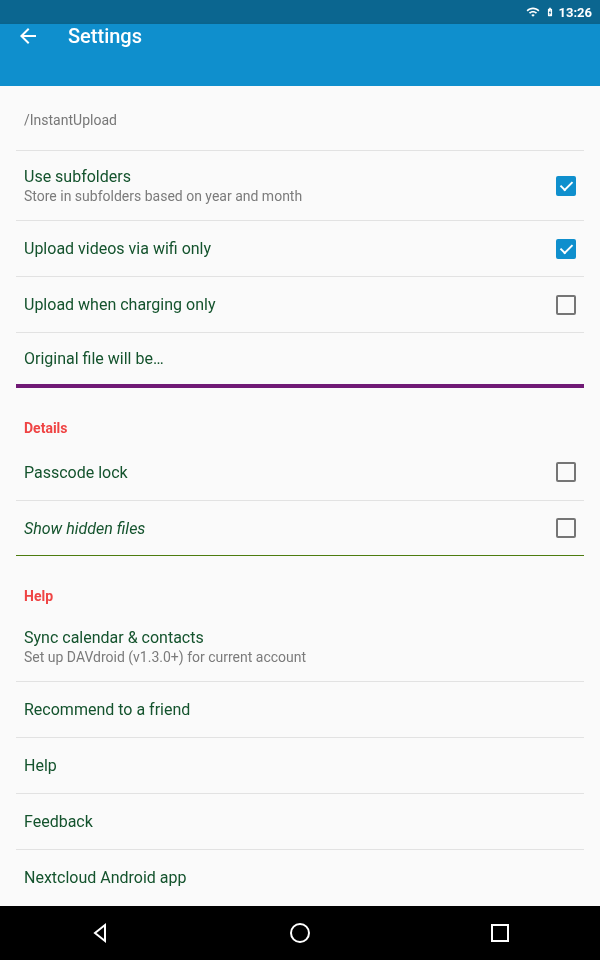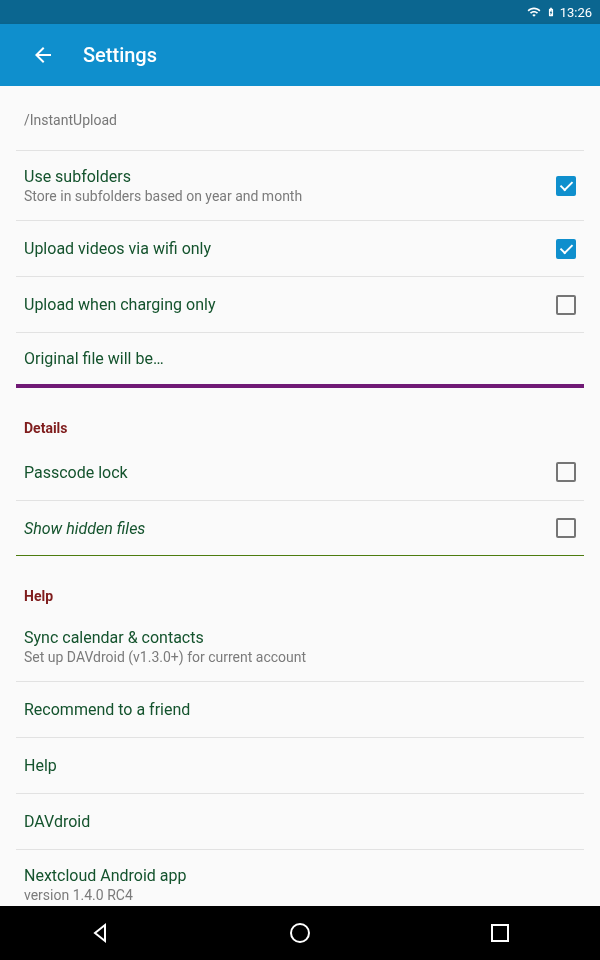--- a/index.html
+++ b/index.html
@@ -13,31 +13,31 @@
   }
   .status-bar {
     height: 24px;
     background: #0b6690;
     color: #fff;
     display: flex;
     justify-content: flex-end;
     align-items: center;
     padding: 0 8px;
     font-size: 13px;
-    font-weight: 400;
+    font-weight: 700;
     gap: 4px;
   }
   .status-icons { display: flex; align-items: center; gap: 4px; }
   .app-bar {
     height: 62px;
     background: #0f8fcd;
     color: #fff;
     display: flex;
-    align-items: center;
-    padding: 0 31px;
+    align-items: flex-start;
+    padding: 0 16px;
     box-shadow: 0 2px 4px rgba(0,0,0,0.2);
   }
   .back-arrow { width: 24px; height: 24px; cursor: pointer; }
   .app-title { font-size: 20px; font-weight: 500; margin-left: 28px; }
   .content {
     padding: 0 16px;
     background: #fafafa;
     height: 954px;
     overflow: hidden;
   }
@@ -50,21 +50,21 @@
     display: flex;
     align-items: center;
     border-top: 1px solid #e2e2e2;
     padding: 16px 8px;
     min-height: 56px;
   }
   .row-text { flex: 1; }
   .row-title { font-size: 16px; color: #14532d; }
   .row-sub { font-size: 14px; color: #7b7b7b; margin-top: 2px; }
   .section-header {
-    color: #7f1d1d;
+    color: #ef4444;
     font-size: 14px;
     font-weight: 700;
     padding: 32px 8px 8px 8px;
   }
   .checkbox {
     width: 20px;
     height: 20px;
     border: 2px solid #757575;
     border-radius: 2px;
     display: flex;
@@ -182,28 +182,27 @@
   </div>
 
   <div class="row">
     <div class="row-text">
       <div class="row-title">Help</div>
     </div>
   </div>
 
   <div class="row">
     <div class="row-text">
-      <div class="row-title">DAVdroid</div>
+      <div class="row-title">Feedback</div>
     </div>
   </div>
 
   <div class="row">
     <div class="row-text">
       <div class="row-title">Nextcloud Android app</div>
-      <div class="row-sub">version 1.4.0 RC4</div>
     </div>
   </div>
 
 </div>
 
 <div class="nav-bar">
   <svg class="nav-btn" viewBox="0 0 24 24" fill="none" stroke="#fff" stroke-width="2">
       <path d="M17 4 L7 12 L17 20 Z" fill="none"></path>
     </svg>
   <svg class="nav-btn" viewBox="0 0 24 24" fill="none" stroke="#fff" stroke-width="2">

